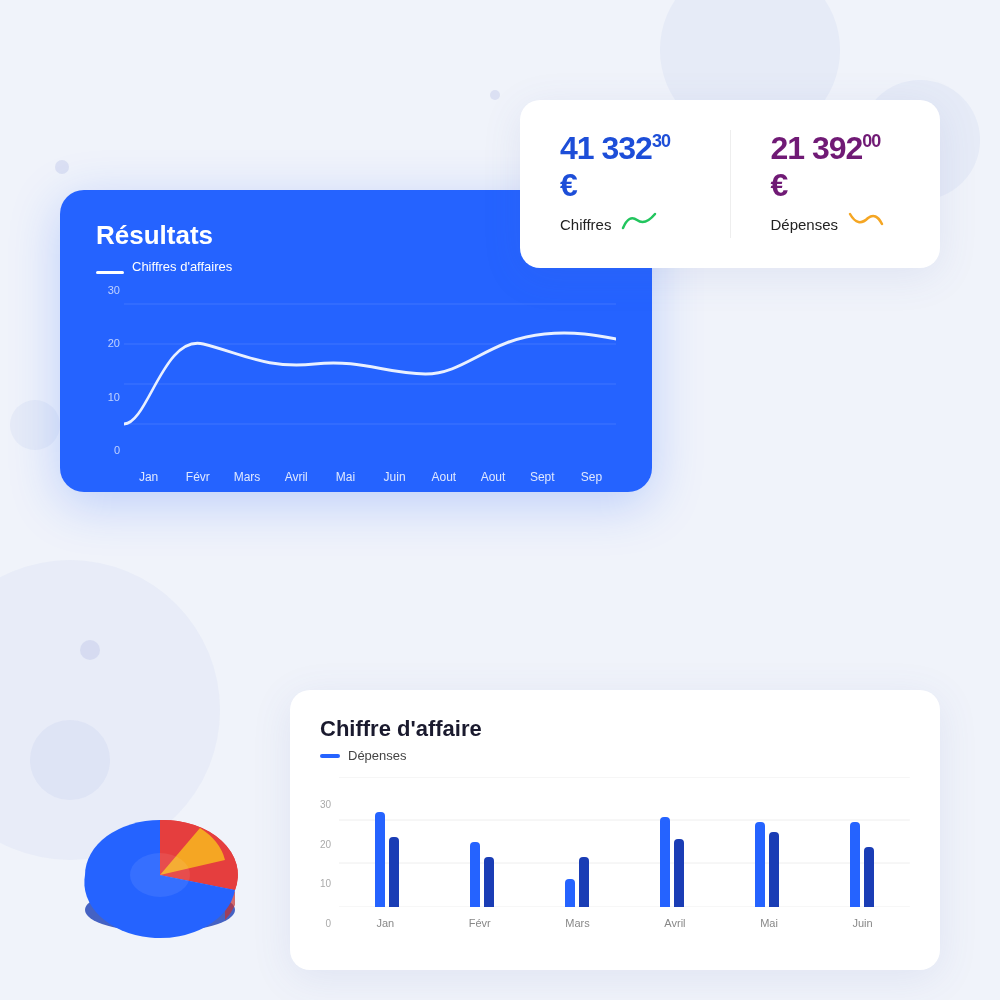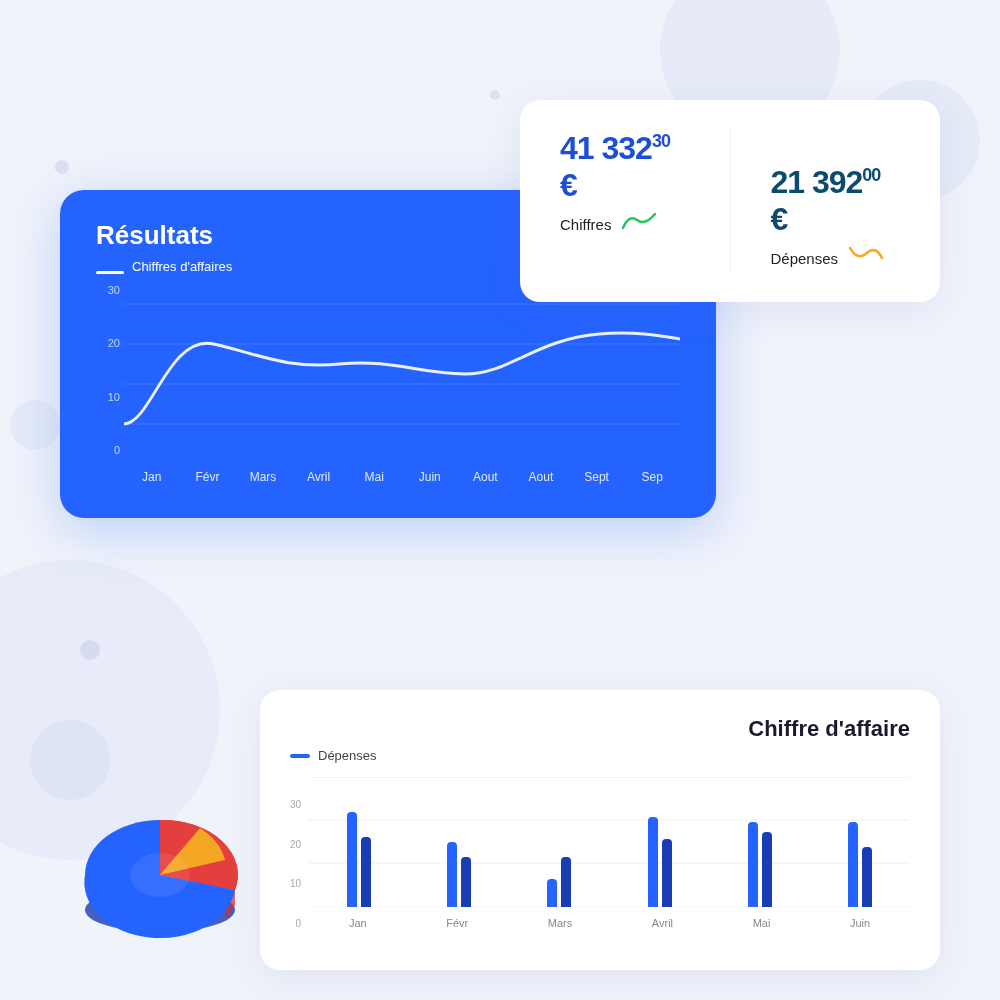--- a/index.html
+++ b/index.html
@@ -29,36 +29,36 @@
       background: #fff;
       border-radius: 20px;
       padding: 30px 40px;
       box-shadow: 0 8px 40px rgba(80,100,180,0.10);
       display: flex;
       gap: 40px;
       z-index: 10;
     }
     .stat-item { display: flex; flex-direction: column; gap: 6px; }
     .stat-value-blue { color: #1d4ed8; font-size: 32px; font-weight: 800; letter-spacing: -1px; }
-    .stat-value-orange { color: #0c4a6e; font-size: 32px; font-weight: 800; letter-spacing: -1px; margin-top: 34px; }
+    .stat-value-orange { color: #701a75; font-size: 32px; font-weight: 800; letter-spacing: -1px; }
     .stat-sup { font-size: 18px; font-weight: 700; vertical-align: super; }
     .stat-row { display: flex; align-items: center; gap: 10px; }
     .stat-label { color: #222; font-size: 15px; font-weight: 500; }
     .curve-green { color: #22c55e; font-size: 22px; }
     .curve-orange { color: #F5A623; font-size: 22px; }
 
     
     .results-card {
       position: absolute;
       top: 190px;
       left: 60px;
-      width: 656px;
+      width: 592px;
       background: #2563FF;
       border-radius: 24px;
-      padding: 30px 36px 34px 36px;
+      padding: 30px 36px 8px 36px;
       z-index: 5;
       box-shadow: 0 12px 50px rgba(37,99,255,0.25);
     }
     .results-title { color: #fff; font-size: 26px; font-weight: 800; margin-bottom: 8px; }
     .results-legend { display: flex; align-items: flex-end; gap: 8px; margin-bottom: 10px; }
     .legend-line { width: 28px; height: 3px; background: #fff; border-radius: 2px; }
     .legend-label { color: #fff; font-size: 13px; font-weight: 500; }
 
     
     .chart-area {
@@ -71,22 +71,22 @@
     .x-label { color: rgba(255,255,255,0.85); font-size: 12px; flex: 1; text-align: center; }
 
     
     .bottom-section {
       position: absolute;
       bottom: 30px;
       left: 0;
       right: 0;
       display: flex;
       align-items: flex-end;
+      gap: 30px;
       padding: 0 60px;
-      text-align: right;
     }
 
     
     .pie-container {
       width: 200px;
       height: 200px;
       flex-shrink: 0;
       position: relative;
       display: flex;
       align-items: center;

